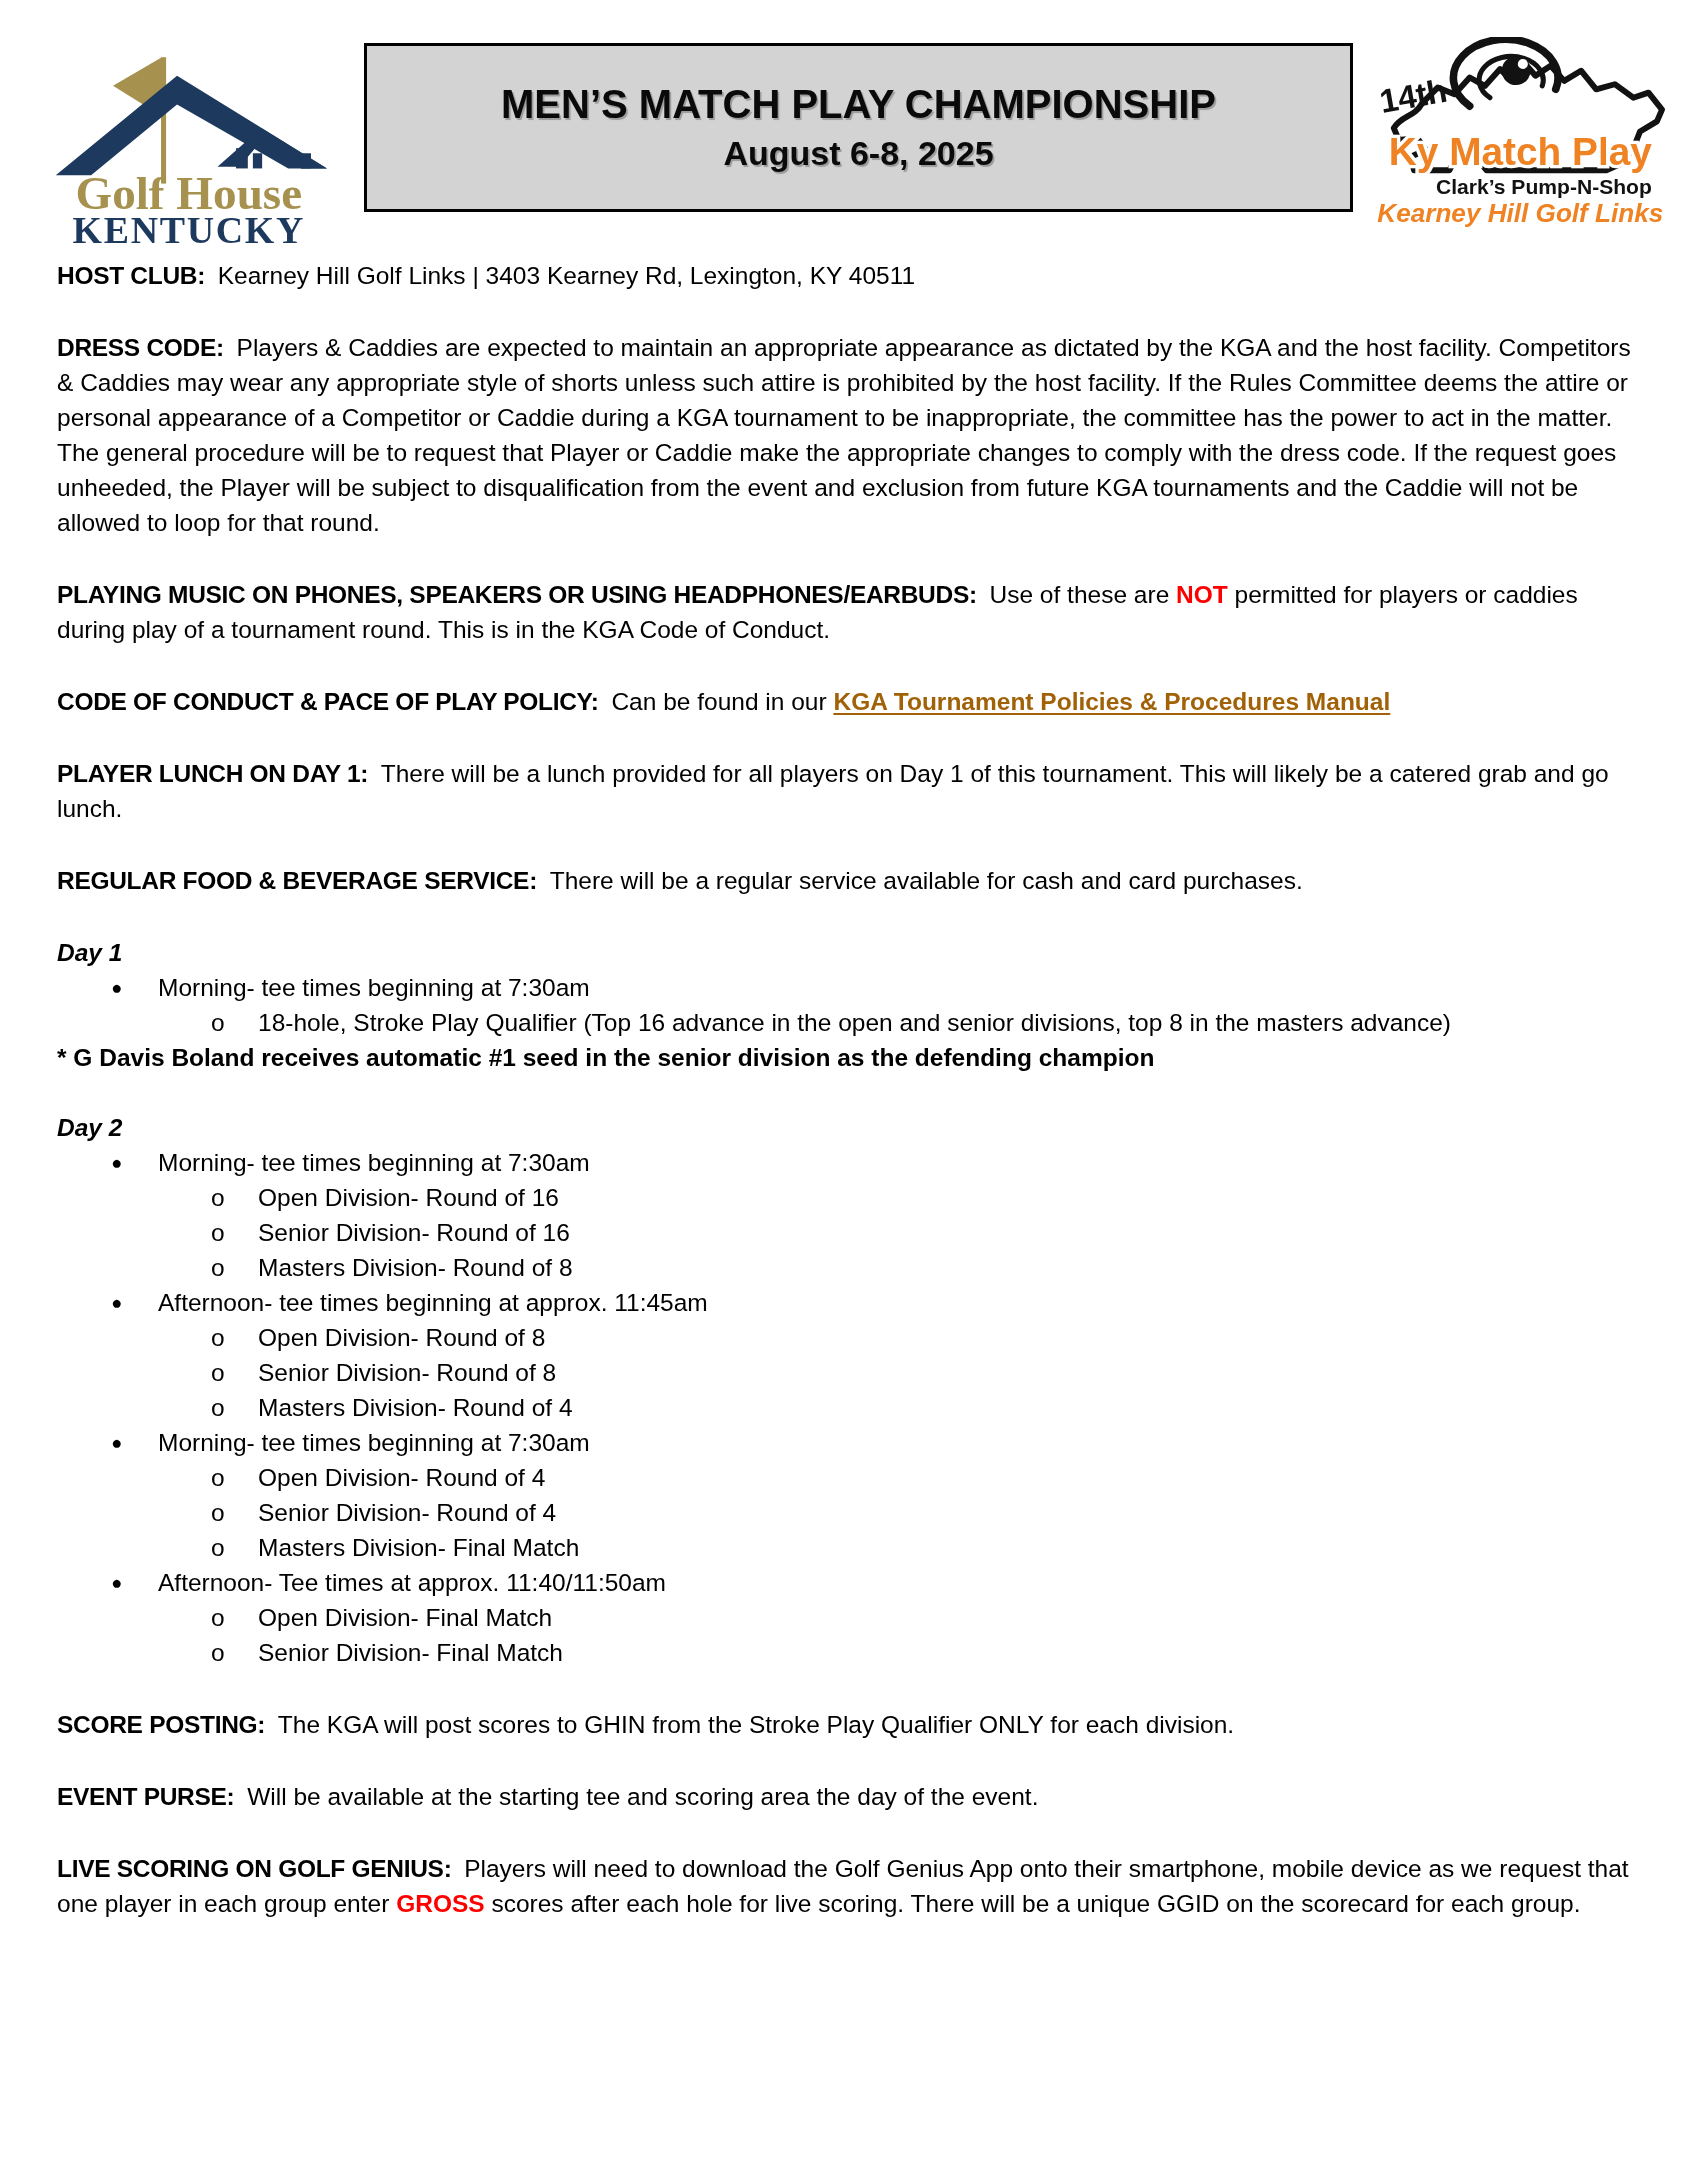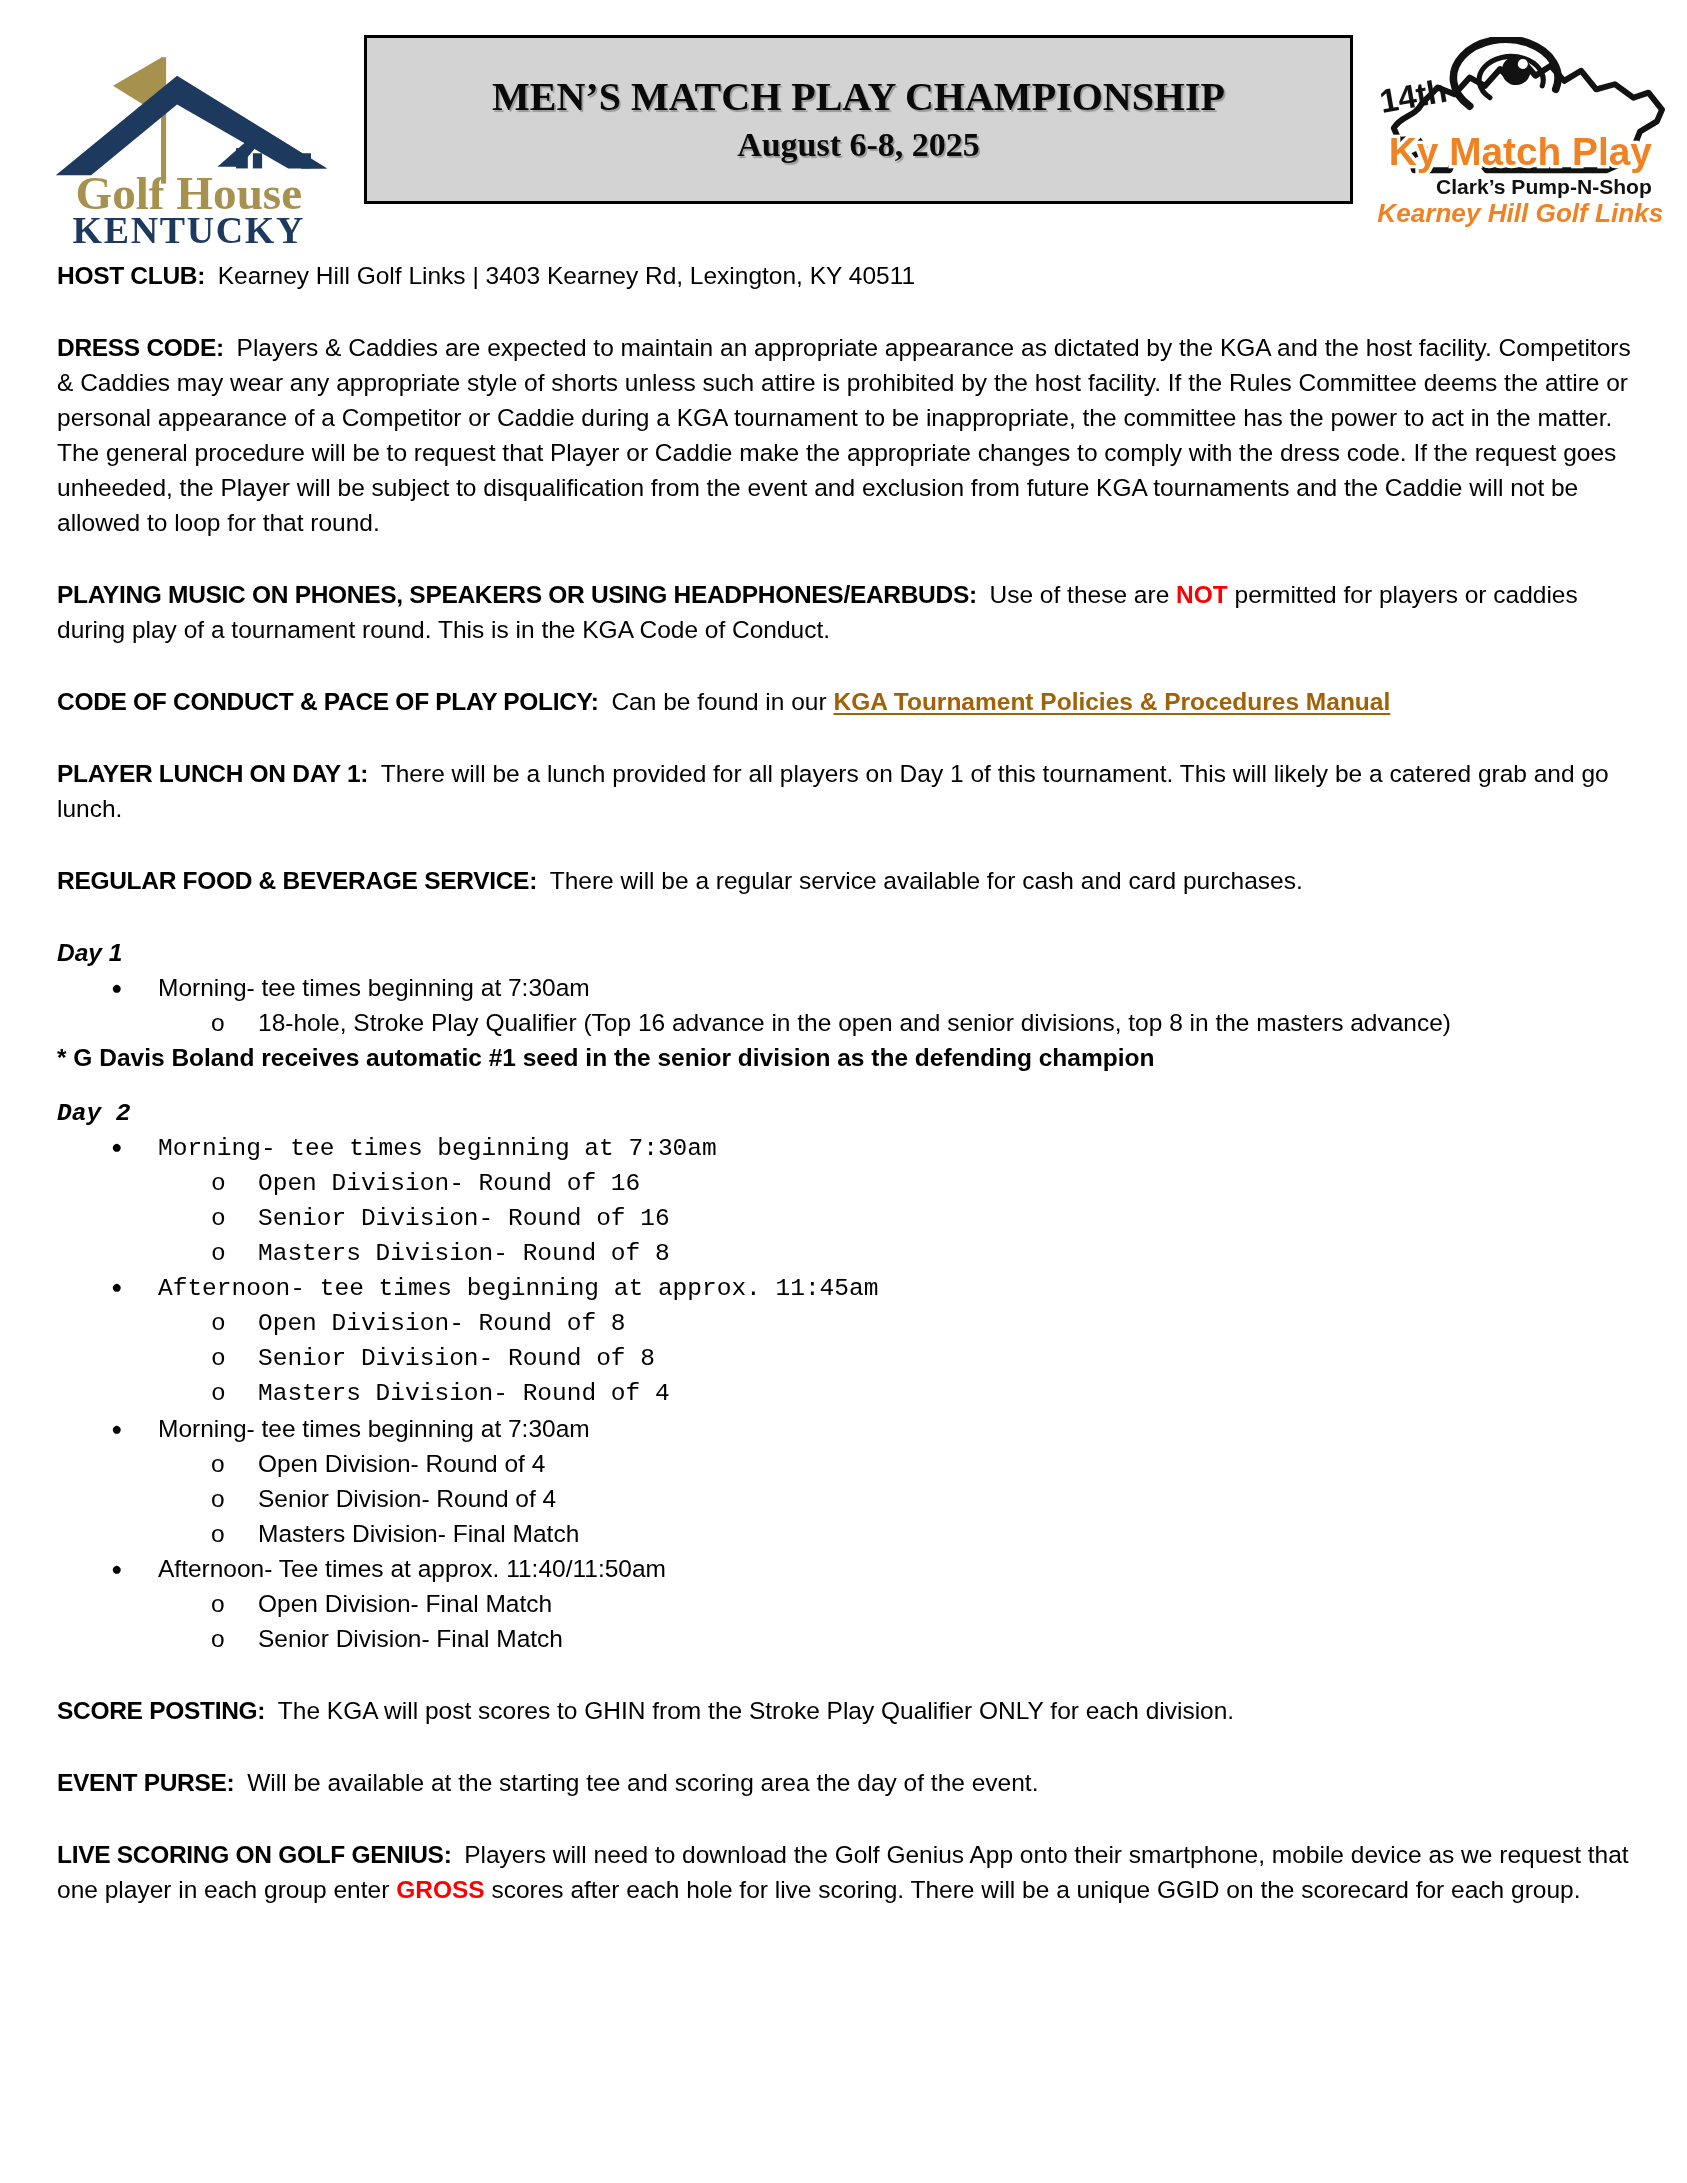--- a/index.html
+++ b/index.html
@@ -12,28 +12,28 @@
     font-family: "Liberation Sans", sans-serif;
     color: #000;
     overflow: hidden;
   }
 
   
   .header { position: relative; height: 255px; }
   .logo-left  { position: absolute; left: 49px;  top: 42px; }
   .logo-right { position: absolute; left: 1343px; top: 37px; }
   .title-box {
-    position: absolute; left: 364px; top: 35px;
+    position: absolute; left: 364px; top: 43px;
     width: 989px; height: 169px;
     background: #D3D3D3;
     border: 3.4px solid #000;
     display: flex; flex-direction: column;
     align-items: center; justify-content: center;
     text-align: center;
-    font-family: Liberation Serif, serif;
+    font-family: Liberation Sans, sans-serif;
     font-weight: bold; color: #0a0a0a;
     text-shadow: 1.7px 1.7px 0.8px rgba(110,110,110,0.55);
   }
   .title-line-1, .title-line-2 { font-size: 40px; line-height: 51px; }
   .title-line-3 { font-size: 34px; line-height: 46px; }
 
   
   .gh-name  { font-family: "Liberation Serif", serif; font-weight: bold; font-size: 56px; fill: #A6914F; }
   .gh-state { font-family: "Liberation Serif", serif; font-weight: bold; font-size: 45px; fill: #1D3A5E; letter-spacing: 2px; }
   .kmp-outline { fill: none; stroke: #121212; stroke-width: 7; stroke-linejoin: round; stroke-linecap: round; }
@@ -58,21 +58,21 @@
     color: #a16207; font-weight: bold;
     text-decoration: underline;
     text-decoration-thickness: 1.7px;
     text-underline-offset: 3.4px;
     cursor: pointer;
   }
 
   .format-block { margin-bottom: 37px; }
   .day-title { font-weight: bold; font-style: italic; }
   .format-note { font-weight: bold; }
-  .gap-top { margin-top: 21px; font-family: Liberation Mono, monospace; }
+  .gap-top { margin-top: 35px; }
   .li { display: flex; }
   .li.l1 { padding-left: 54px; }
   .li.l2 { padding-left: 154px; }
   .mk { flex: 0 0 47px; }
   .mk1 { font-size: 18.6px; line-height: 35px; }
 </style>
 </head>
 <body>
 
 <div class="page">

